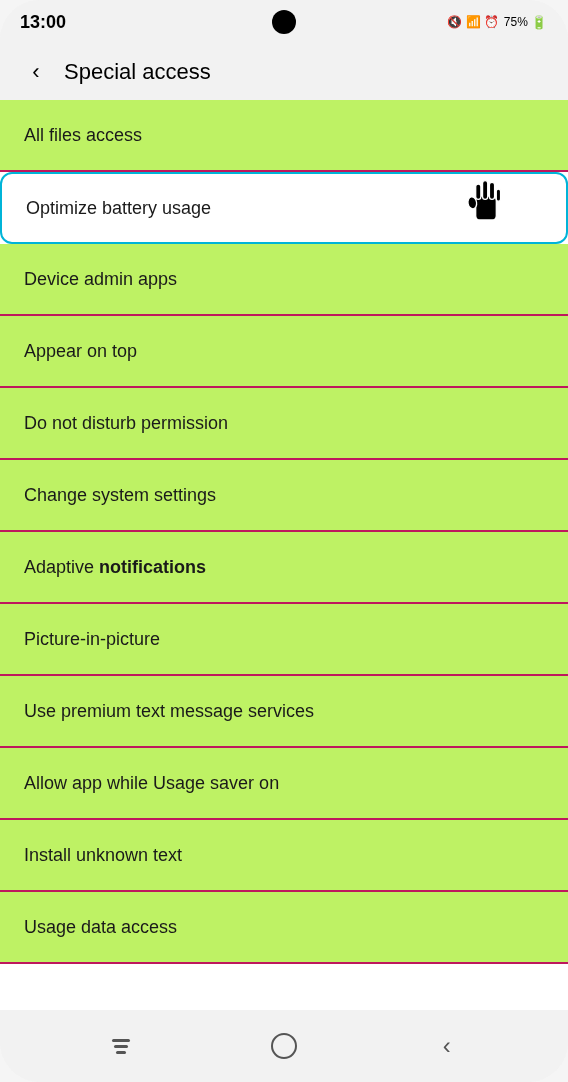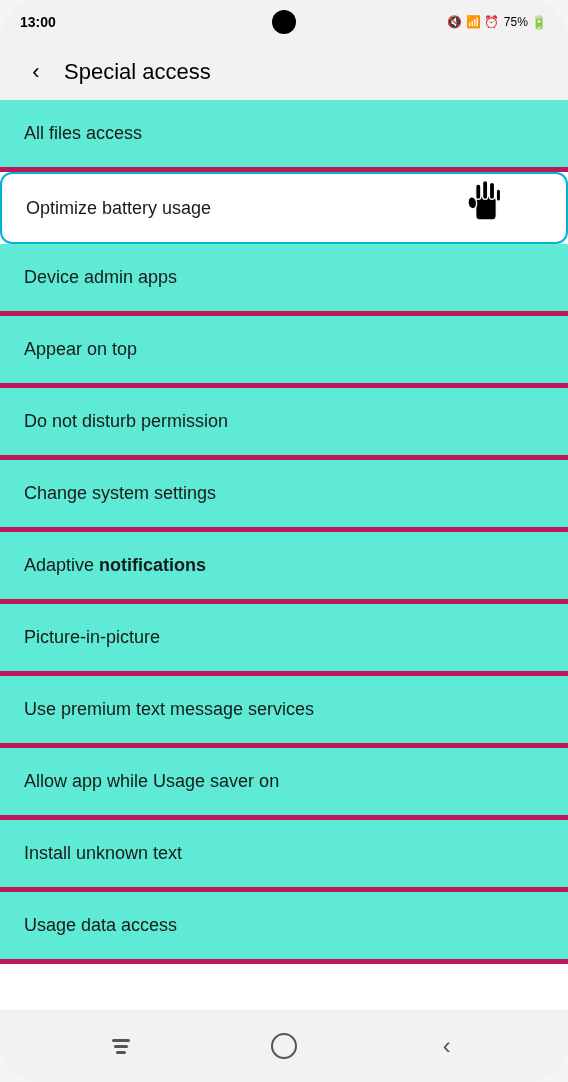--- a/index.html
+++ b/index.html
@@ -35,21 +35,21 @@
       height: 44px;
       background: #f2f2f2;
       display: flex;
       align-items: center;
       justify-content: space-between;
       padding: 0 20px;
       flex-shrink: 0;
     }
 
     .status-bar-left {
-      font-size: 14px;
+      font-size: 18px;
       font-weight: 600;
       color: #000;
     }
 
     .status-bar-center {
       width: 24px;
       height: 24px;
       background: #000;
       border-radius: 50%;
       position: absolute;
@@ -109,22 +109,22 @@
       flex: 1;
       background: #ffffff;
       overflow-y: auto;
     }
 
     .menu-item {
       display: flex;
       align-items: center;
       min-height: 72px;
       padding: 16px 24px;
-      background: #5eead4;
-      border-bottom: 5px solid #be185d;
+      background: #bef264;
+      border-bottom: 2px solid #be185d;
       cursor: pointer;
       position: relative;
     }
 
     .menu-item.highlighted {
       background: #ffffff;
       border: 2.5px solid #00b4d8;
       border-radius: 12px;
       margin: 0 0;
     }

